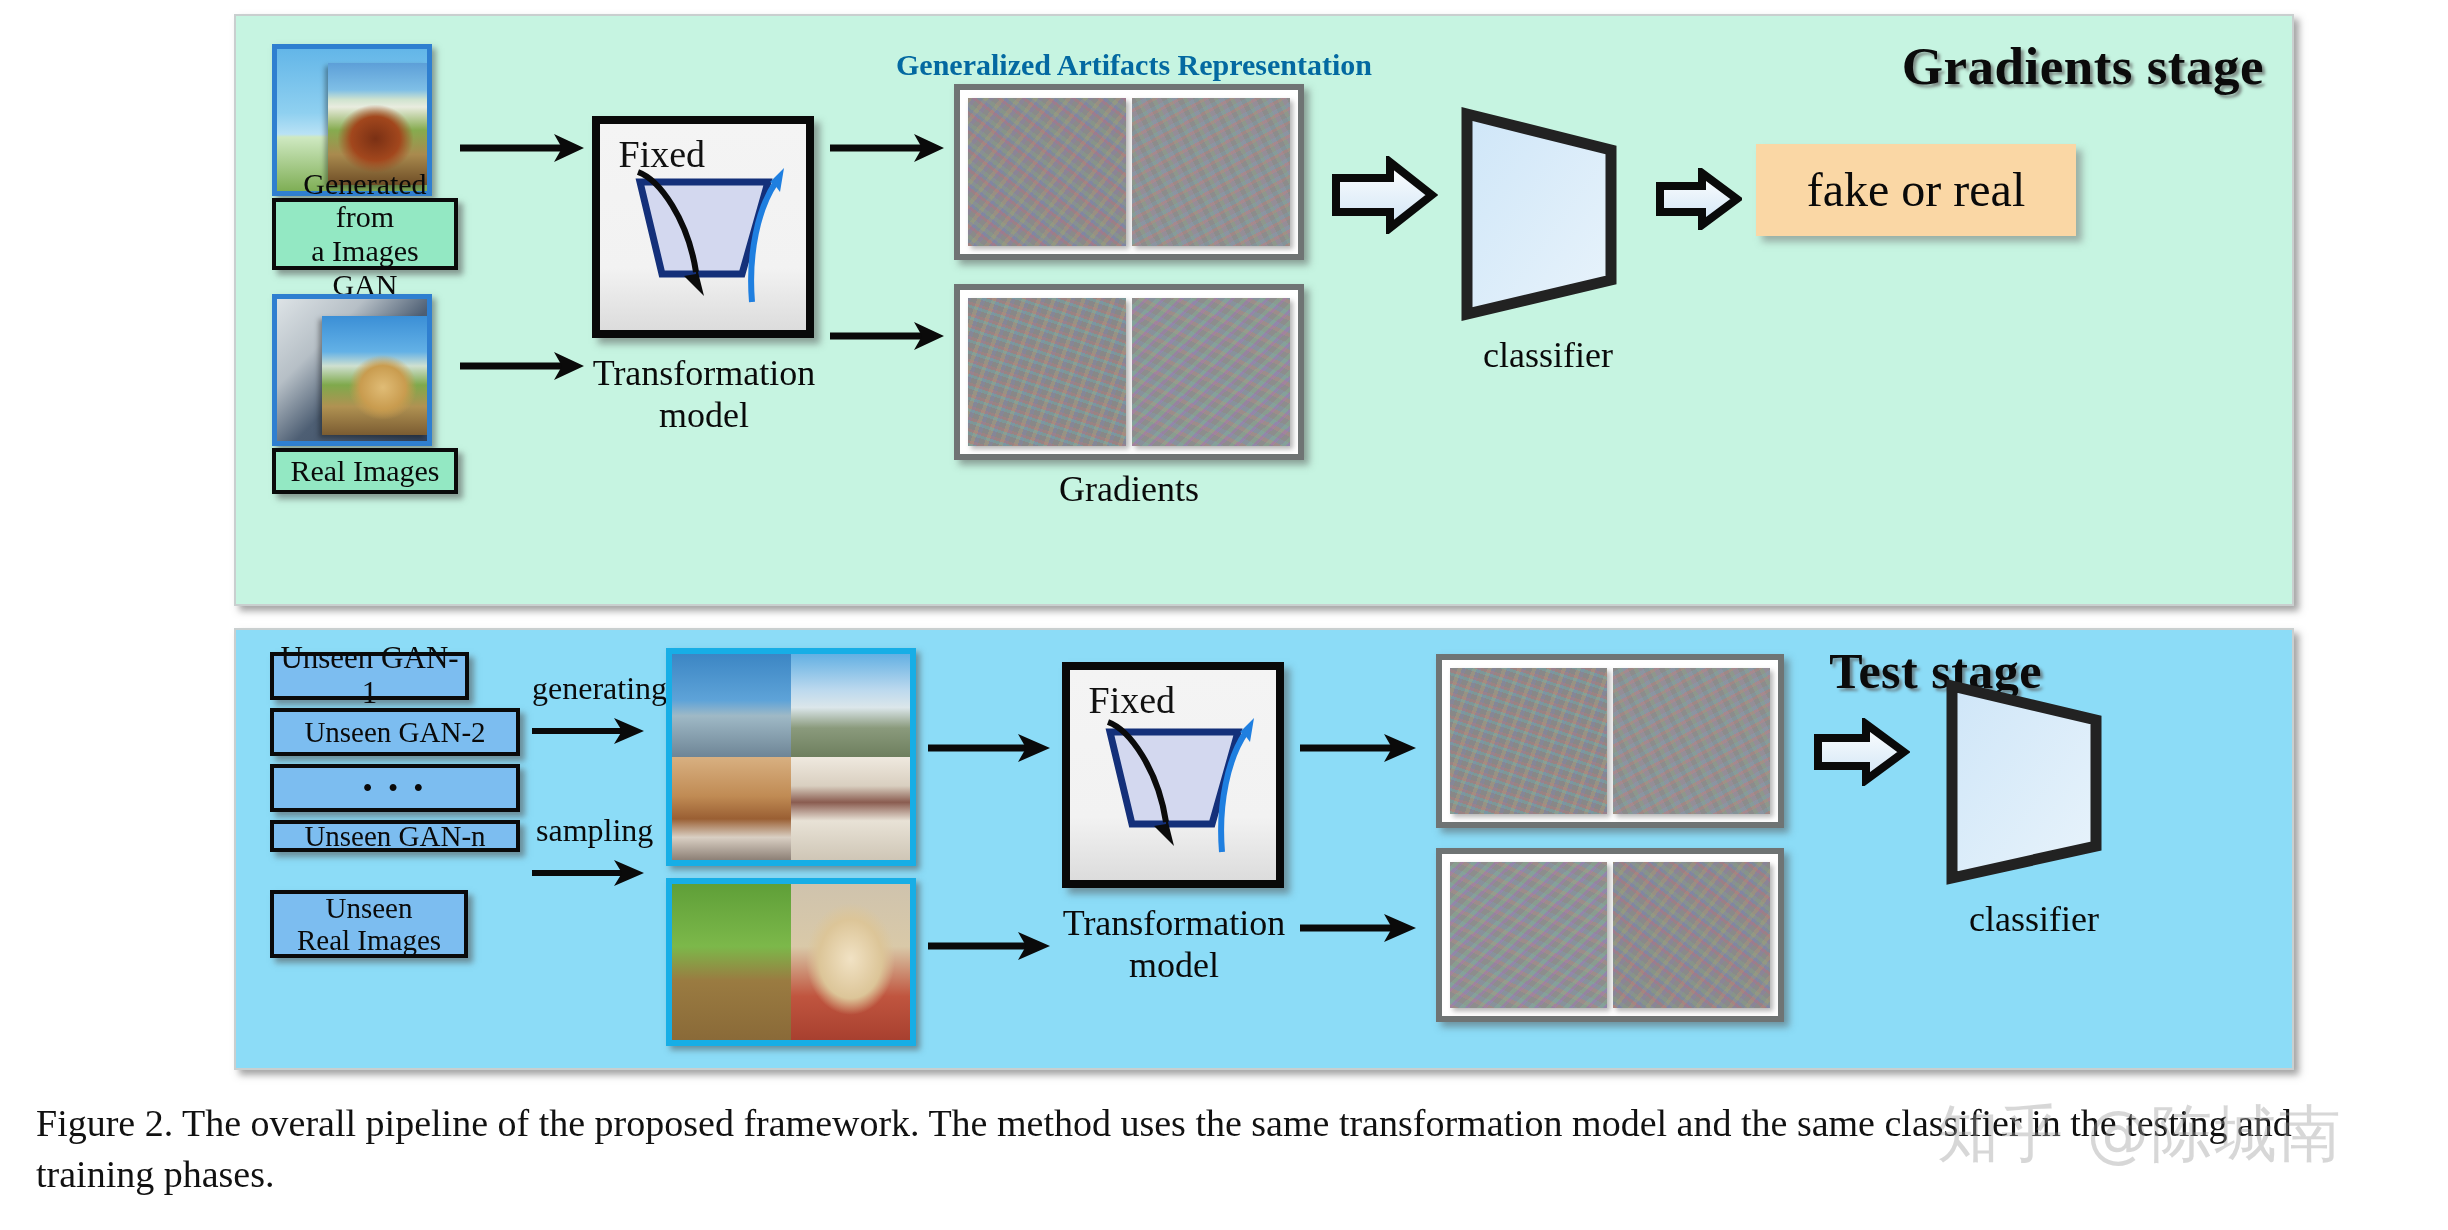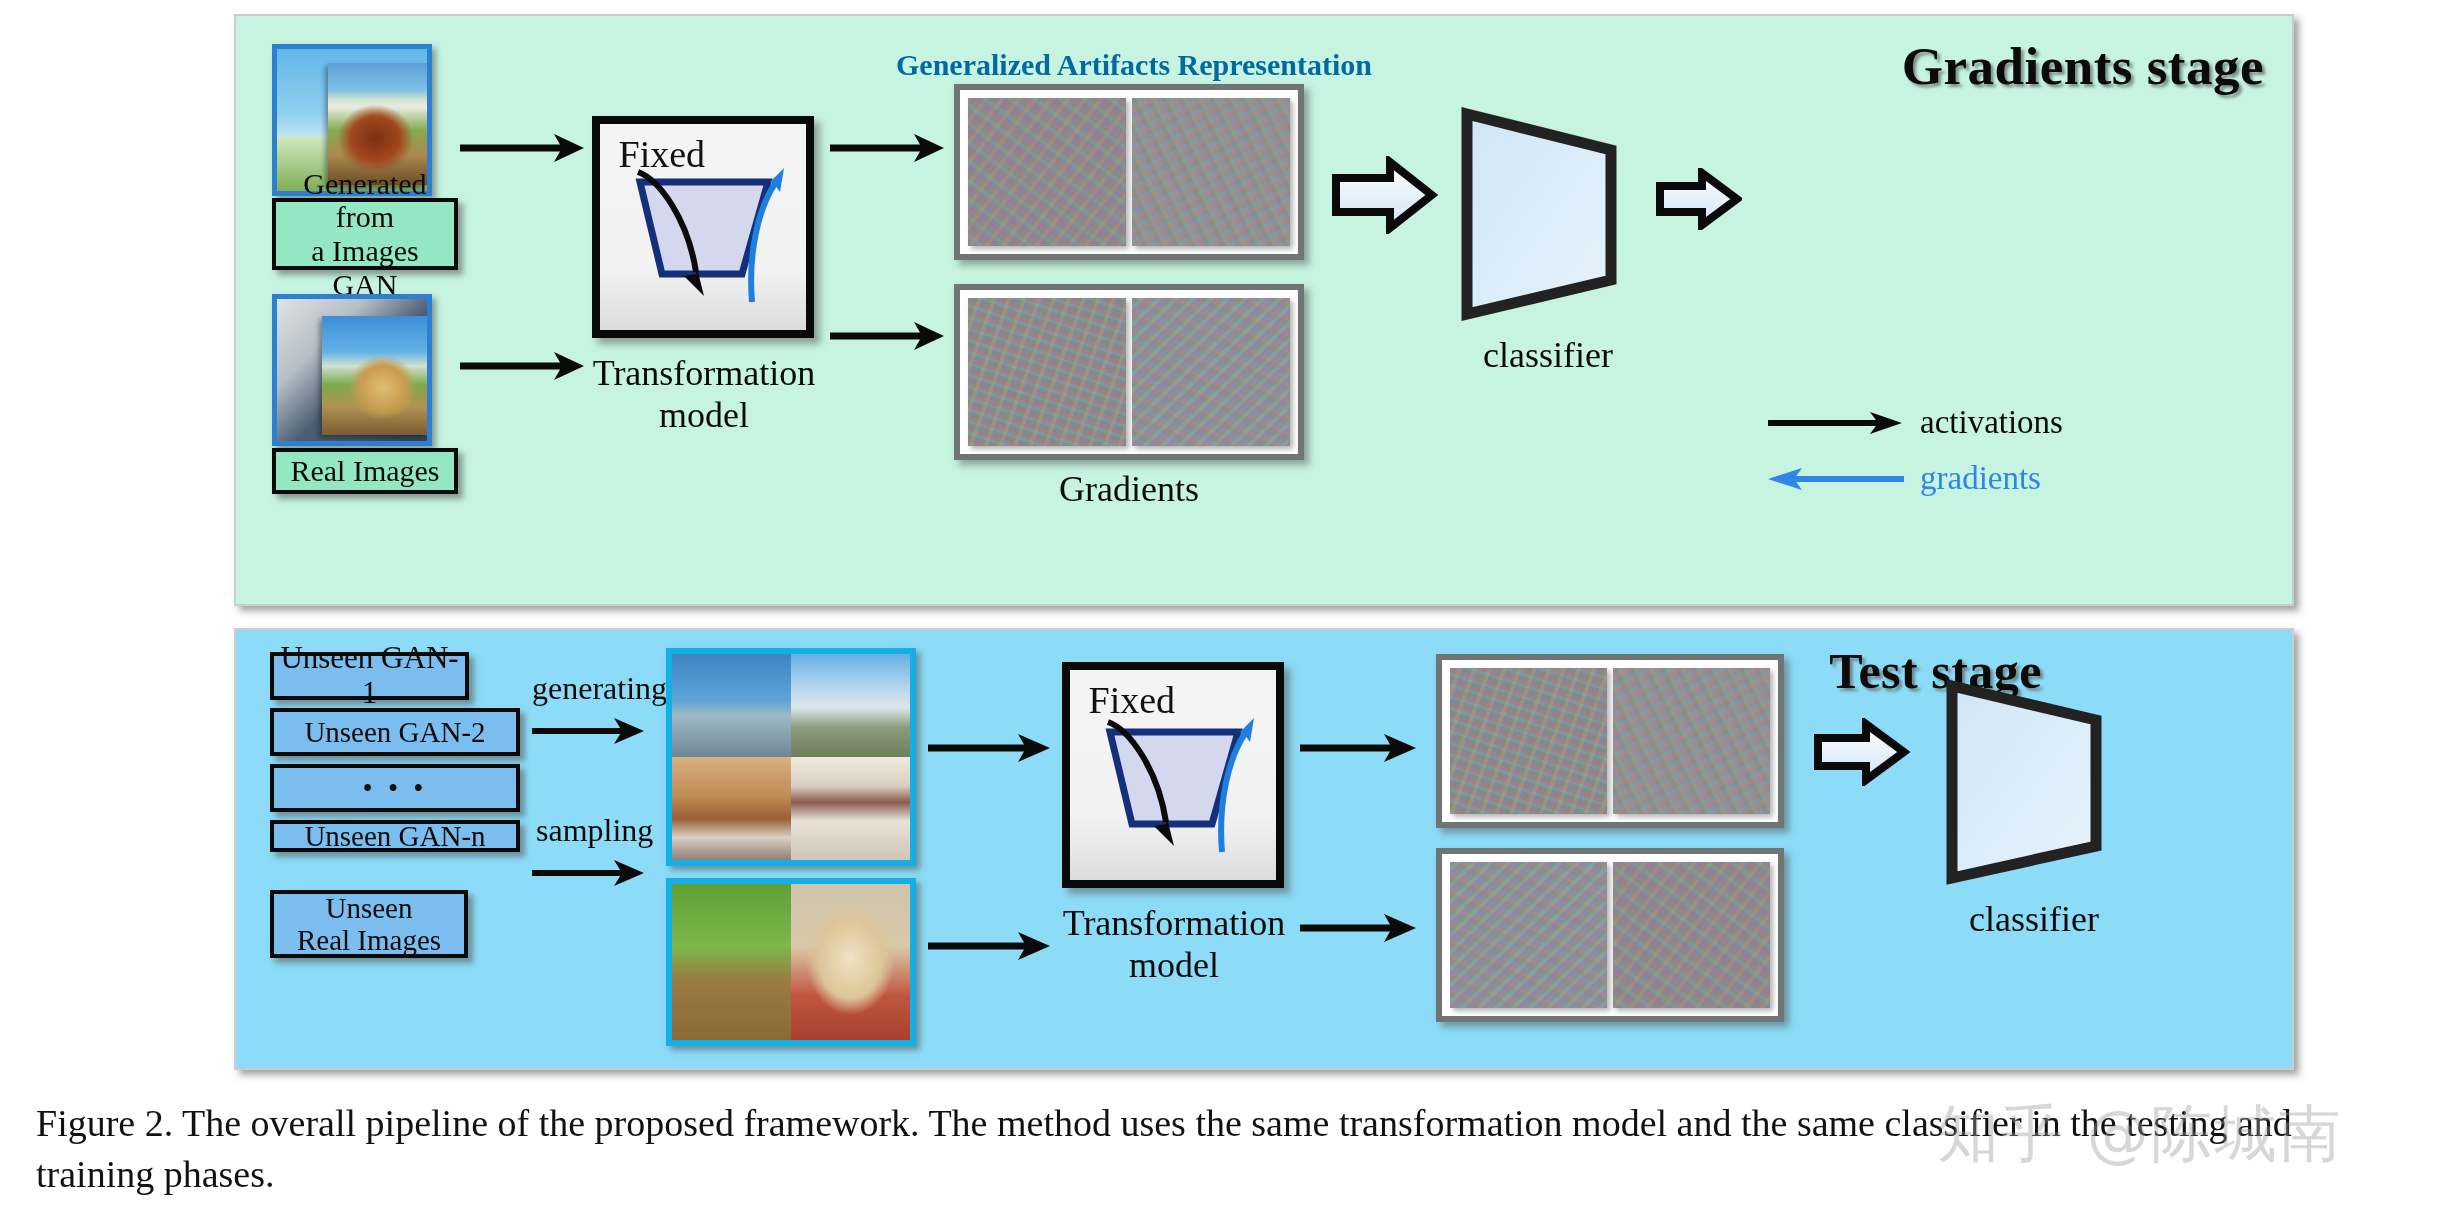--- a/index.html
+++ b/index.html
@@ -204,37 +204,22 @@
     <svg class="arrow" style="left:1420px;top:152px;width:86px;height:62px;" viewBox="0 0 86 62">
       <defs>
         <linearGradient id="bagrad2" x1="0" y1="0" x2="0" y2="1">
           <stop offset="0%" stop-color="#ffffff"></stop>
             <stop offset="100%" stop-color="#cfe4f5"></stop>
         </linearGradient>
       </defs>
       <path d="M4 18 H46 V5 L81 31 L46 57 V44 H4 Z" fill="url(#bagrad2)" stroke="#0a0a0a" stroke-width="8"></path>
     </svg>
 
-
-    <div class="legend" style="left:1530px;top:388px;width:460px;height:118px;">
-      <div class="legend-row" style="left:0;top:0;">
-        <svg style="width:140px;height:30px;" viewBox="0 0 140 30">
-          <path d="M2 15 H112" stroke="#0a0a0a" stroke-width="6" fill="none"></path>
-          <path d="M104 4 L136 15 L104 26 L112 15 Z" fill="#0a0a0a"></path>
-        </svg>
-        <span class="legend-text lt-black">activations</span>
-      </div>
-      <div class="legend-row" style="left:0;top:56px;">
-        <svg style="width:140px;height:30px;" viewBox="0 0 140 30">
-          <path d="M138 15 H28" stroke="#2f86e8" stroke-width="6" fill="none"></path>
-          <path d="M36 4 L2 15 L36 26 L28 15 Z" fill="#2f86e8"></path>
-        </svg>
-        <span class="legend-text lt-blue">gradients</span>
-      </div>
-    </div>
+    <div class="label-box lb-peach" style="left:1520px;top:128px;width:320px;height:92px;font-size:48px;">fake or real</div>
+
   </div>
 
   <div class="panel panel-shadow" id="test-panel">
 
     <div class="stage-title" id="test-title">Test stage</div>
 
     <div class="label-box lb-blue" style="left:34px;top:22px;width:199px;height:48px;font-size:31px;">Unseen GAN-1</div>
     <div class="label-box lb-blue" style="left:34px;top:78px;width:250px;height:48px;font-size:29px;">Unseen GAN-2</div>
     <div class="label-box lb-blue" style="left:34px;top:134px;width:250px;height:48px;font-size:29px;letter-spacing:4px;">• • •</div>
     <div class="label-box lb-blue" style="left:34px;top:190px;width:250px;height:32px;font-size:29px;">Unseen GAN-n</div>

